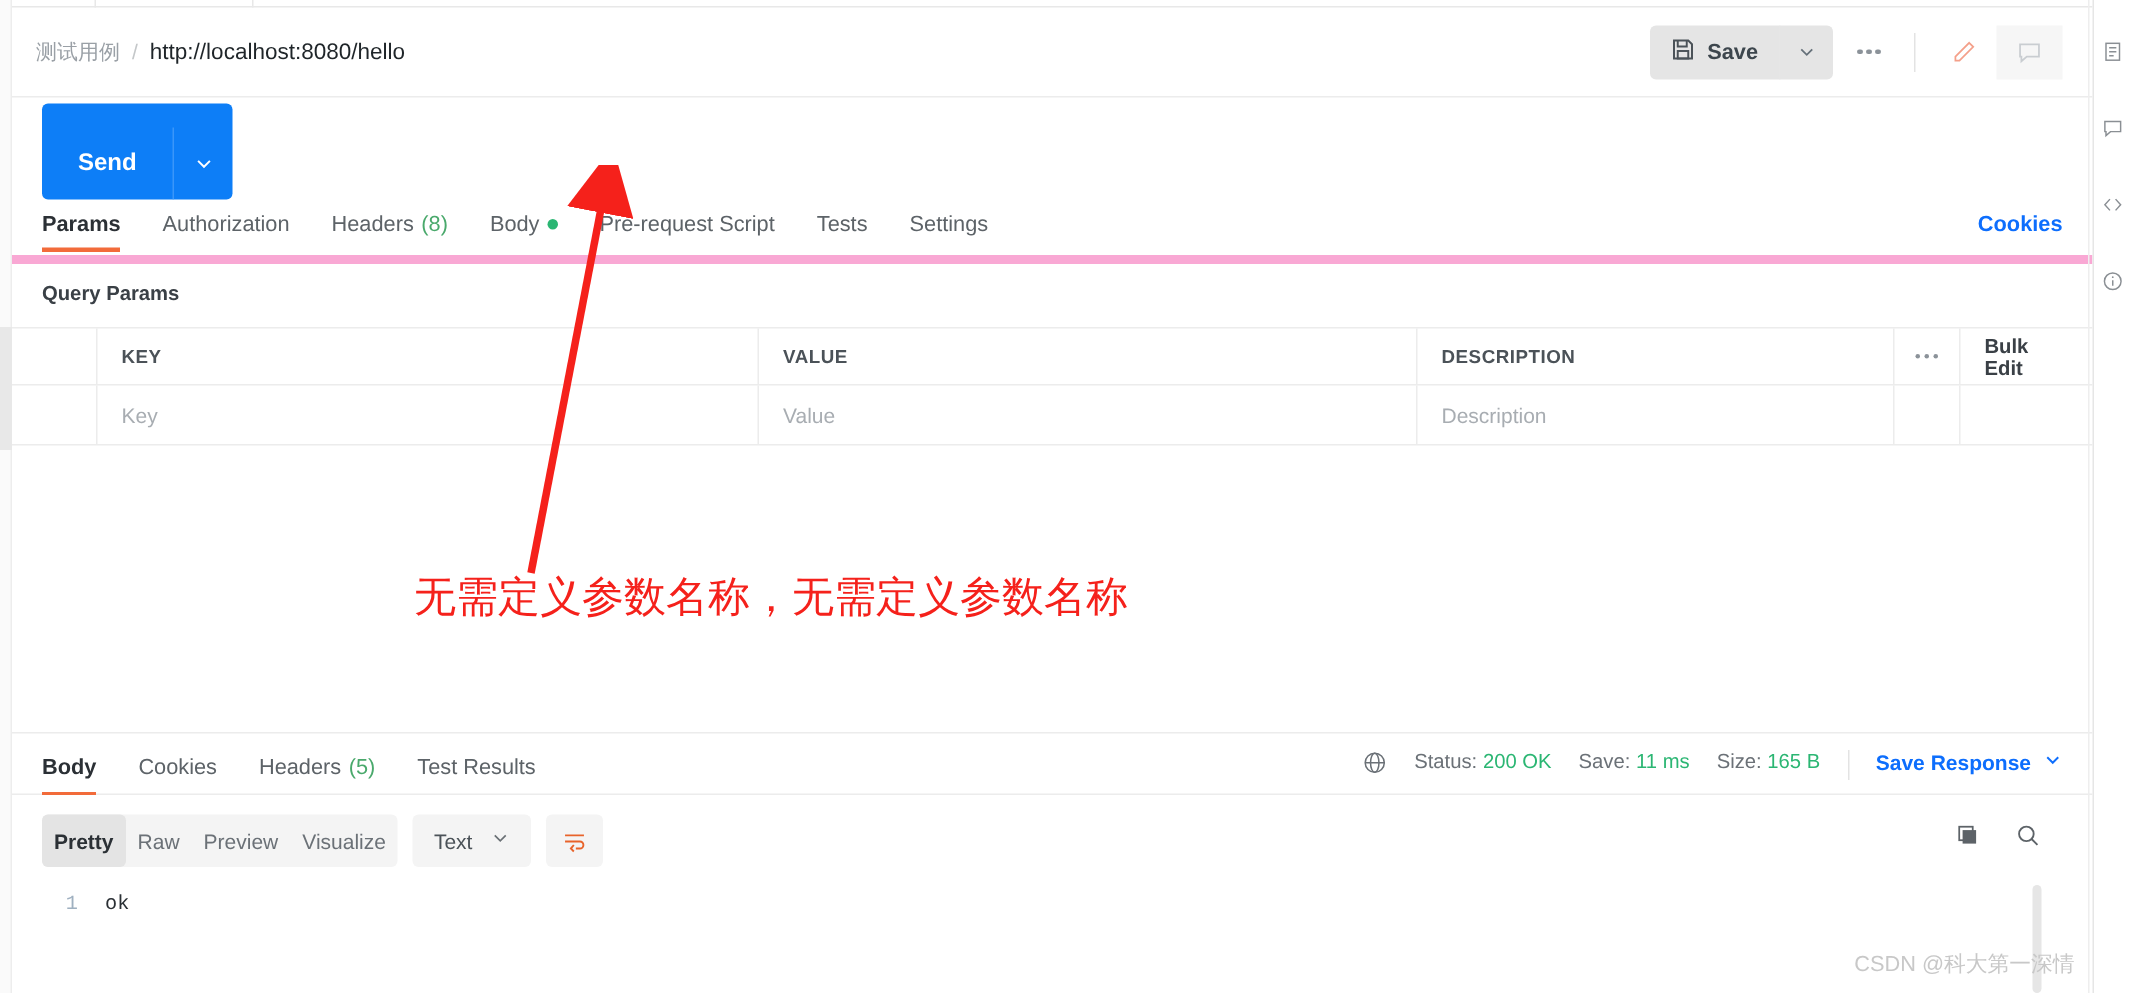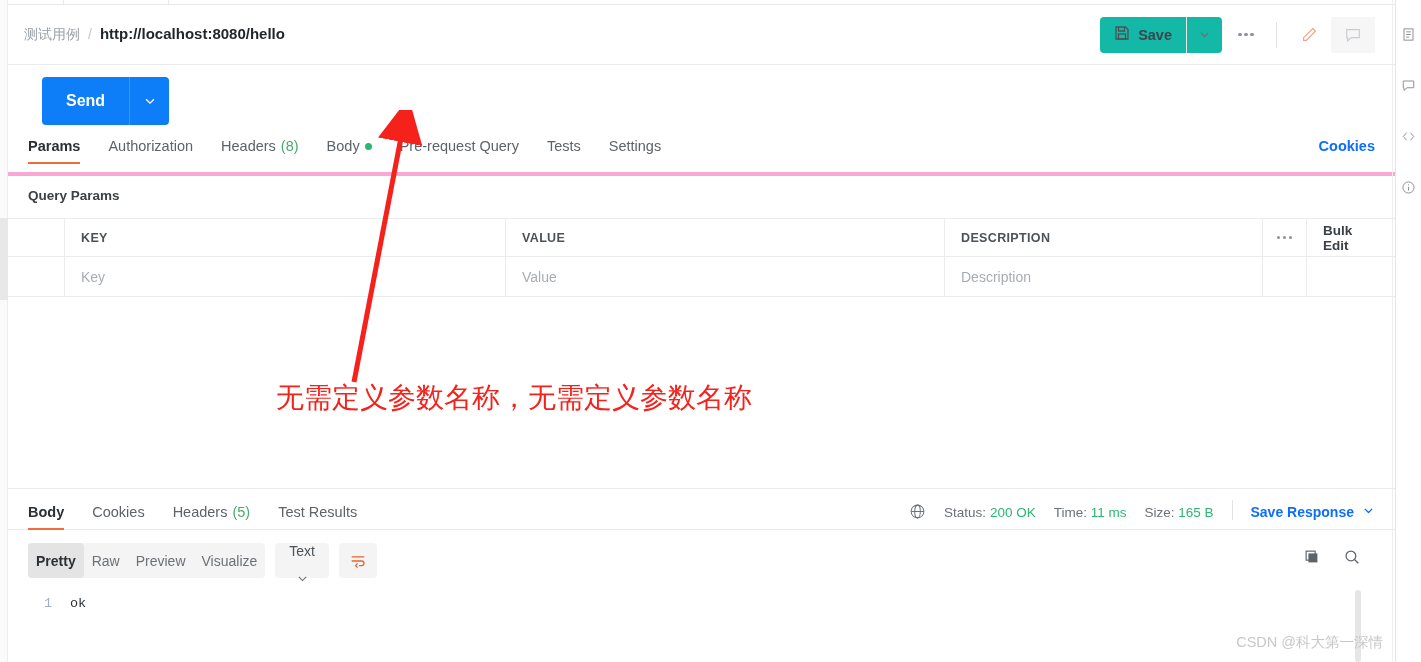--- a/index.html
+++ b/index.html
@@ -26,46 +26,46 @@
   
   .top-strip { position:absolute; left:8px; top:0; right:26px; height:5px; border-bottom:1px solid #e8e8e8; }
   .top-strip:after { content:""; position:absolute; left:55px; top:0; width:1px; height:5px; background:#e8e8e8; }
   .top-strip:before { content:""; position:absolute; left:160px; top:0; width:1px; height:5px; background:#e8e8e8; }
 
   
   .header { position:absolute; left:8px; top:5px; right:26px; height:60px; border-bottom:1px solid #ececec; display:flex; align-items:center; }
   .breadcrumb { display:flex; align-items:baseline; gap:8px; padding-left:16px; font-size:15px; }
   .crumb-muted { color:#9aa0a6; font-size:14px; }
   .crumb-sep { color:#c4c7c9; font-size:14px; }
-  .crumb-main { color:#1f2529; font-weight:bold; font-size:15px; }
+  .crumb-main { color:#1f2529; font-weight:normal; font-size:15px; }
 
   .header-right { margin-left:auto; display:flex; align-items:center; gap:0; padding-right:20px; }
-  .save-group { display:flex; align-items:center; background:#14b8a6; border-radius:4px; overflow:hidden; height:36px; }
+  .save-group { display:flex; align-items:center; background:#e5e5e5; border-radius:4px; overflow:hidden; height:36px; }
   .save-btn { display:flex; align-items:center; gap:8px; padding:0 14px; height:36px; font-size:14.5px; font-weight:bold; color:#3d464d; cursor:pointer; }
   .save-caret { width:36px; height:36px; display:flex; align-items:center; justify-content:center; color:#66717a; border-left:1px solid #e6e6e6; cursor:pointer; }
   .dots-btn { width:40px; height:36px; display:flex; align-items:center; justify-content:center; cursor:pointer; color:#7d848a; margin-left:4px; letter-spacing:1px; }
   .dots-glyph { display:flex; gap:2.5px; }
   .dots-glyph i { width:3.5px; height:3.5px; border-radius:50%; background:#8b9299; display:block; }
   .hdr-divider { width:1px; height:26px; background:#e3e3e3; margin:0 10px; }
   .icon-sq { width:44px; height:36px; display:flex; align-items:center; justify-content:center; background:#f6f6f6; cursor:pointer; }
   .icon-sq.white { background:#fff; }
 
   
   .urlbar { position:absolute; left:8px; top:70px; right:26px; height:62px; display:flex; align-items:center; padding:0 20px; gap:0; }
   .method { width:150px; height:48px; background:#f7f7f7; border:1px solid #e6e6e6; border-right:none; border-radius:4px 0 0 4px; display:flex; align-items:center; justify-content:space-between; padding:0 14px; cursor:pointer; }
   .method-label { font-size:15px; font-weight:bold; color:#3c444b; }
   .url-input { flex:1; height:48px; background:#f7f7f7; border:1px solid #e6e6e6; border-left:1px solid #ededed; display:flex; align-items:center; padding:0 14px; font-size:14.5px; color:#2d3338; cursor:text; position:relative; }
   .url-text { white-space:nowrap; }
   .url-hl { position:absolute; left:183px; top:4px; width:86px; height:40px; border:2.5px solid #f01c1c; border-radius:2px; pointer-events:none; }
-  .send-group { display:flex; align-items:flex-start; height:48px; margin-left:14px; background:#0d7ef7; border-radius:4px; overflow:hidden; }
+  .send-group { display:flex; align-items:flex-end; height:64px; background:#0d7ef7; border-radius:4px; overflow:hidden; }
   .send-btn { padding:0 24px; height:48px; display:flex; align-items:center; color:#fff; font-size:16px; font-weight:bold; cursor:pointer; }
   .send-caret { width:40px; height:48px; display:flex; align-items:center; justify-content:center; color:#fff; border-left:1px solid #3a96f9; cursor:pointer; }
 
   
-  .req-tabs { position:absolute; left:8px; top:138px; right:26px; height:38px; display:flex; align-items:flex-start; padding:0 20px; border-bottom:4px solid #f9a8d4; }
+  .req-tabs { position:absolute; left:8px; top:138px; right:26px; height:38px; display:flex; align-items:center; padding:0 20px; border-bottom:6px solid #f9a8d4; }
   .rtab { font-size:14.5px; color:#5d6368; padding:0 0 9px 0; margin-right:28px; cursor:pointer; position:relative; display:flex; align-items:center; gap:5px; }
   .rtab.active { color:#2b3035; font-weight:bold; }
   .rtab.active:after { content:""; position:absolute; left:0; right:0; bottom:-1px; height:2.5px; background:#f26b3a; }
   .rtab .count { color:#4aa96c; }
   .dot-green { width:7px; height:7px; border-radius:50%; background:#2bb673; display:inline-block; }
   .cookies-link { margin-left:auto; font-size:14.5px; color:#0d6efd; font-weight:bold; padding-bottom:9px; cursor:pointer; }
 
   
   .qp-title { position:absolute; left:28px; top:188px; font-size:13.5px; font-weight:bold; color:#3a4046; }
   .table { position:absolute; left:8px; top:218px; right:26px; }
@@ -83,32 +83,32 @@
   .ph { font-size:14px; color:#a8adb2; }
   .bulk-txt { font-size:13.5px; font-weight:bold; color:#3a4046; cursor:pointer; }
 
   
   .anno-text { position:absolute; left:276px; top:379px; font-size:28px; color:#f5211b; white-space:nowrap; }
   .anno-arrow { position:absolute; left:330px; top:110px; width:110px; height:290px; pointer-events:none; }
 
   
   .resp-sep { position:absolute; left:8px; top:488px; right:26px; height:1px; background:#ececec; }
   .resp-tabs { position:absolute; left:8px; top:492px; right:26px; height:38px; display:flex; align-items:flex-end; padding:0 20px; border-bottom:1px solid #ececec; }
-  .resp-meta { margin-left:auto; display:flex; align-items:flex-end; gap:18px; padding-bottom:9px; font-size:13.5px; color:#6b7177; }
+  .resp-meta { margin-left:auto; display:flex; align-items:flex-start; gap:18px; padding-bottom:9px; font-size:13.5px; color:#6b7177; }
   .globe { color:#6b7177; display:flex; align-items:center; }
   .meta-ok { color:#2bb673; }
   .meta-divider { width:1px; height:20px; background:#e3e3e3; }
   .save-resp { display:flex; align-items:center; gap:8px; color:#0d6efd; font-weight:bold; font-size:14px; cursor:pointer; }
 
   
   .body-toolbar { position:absolute; left:28px; top:543px; display:flex; align-items:center; gap:10px; }
   .seg { display:flex; align-items:center; background:#f4f4f4; border-radius:4px; height:35px; }
   .seg-item { padding:0 8px; height:35px; display:flex; align-items:center; font-size:14px; color:#6b7177; cursor:pointer; border-radius:4px; }
   .seg-item.active { background:#e4e4e4; color:#2b3035; font-weight:bold; }
-  .fmt-select { display:flex; align-items:center; gap:12px; background:#f4f4f4; border-radius:4px; height:35px; padding:0 14px; cursor:pointer;flex-direction:column; }
+  .fmt-select { display:flex; align-items:center; gap:12px; background:#f4f4f4; border-radius:4px; height:35px; padding:0 14px; cursor:pointer; }
   .fmt-label { font-size:14px; color:#4b5258; }
   .wrap-btn { width:38px; height:35px; background:#f4f4f4; border-radius:4px; display:flex; align-items:center; justify-content:center; cursor:pointer; }
 
   .body-tools-right { position:absolute; right:60px; top:548px; display:flex; align-items:center; gap:22px; color:#5d6368; }
   .tool-ic { cursor:pointer; display:flex; }
 
   
   .code-area { position:absolute; left:8px; top:588px; right:26px; bottom:0; background:#fff; }
   .code-line { display:flex; align-items:flex-start; padding-top:8px; font-family:"Liberation Mono", monospace; font-size:13.5px; }
   .ln { width:62px; text-align:right; color:#9fb0c0; padding-right:18px; }
@@ -194,21 +194,21 @@
     </div>
     <div class="rtab">
       <span>Headers</span>
       <span class="count">(8)</span>
     </div>
     <div class="rtab">
       <span>Body</span>
       <span class="dot-green"></span>
     </div>
     <div class="rtab">
-      <span>Pre-request Query</span>
+      <span>Pre-request Script</span>
     </div>
     <div class="rtab">
       <span>Tests</span>
     </div>
     <div class="rtab">
       <span>Settings</span>
     </div>
     <div class="cookies-link">Cookies</div>
   </div>
 
@@ -279,21 +279,21 @@
           <circle cx="10" cy="10" r="7.5"></circle>
             <ellipse cx="10" cy="10" rx="3.3" ry="7.5"></ellipse>
             <path d="M2.7 10h14.6"></path>
         </svg>
       </span>
       <span>
         <span>Status:</span>
         <span class="meta-ok">200 OK</span>
       </span>
       <span>
-        <span>Time:</span>
+        <span>Save:</span>
         <span class="meta-ok">11 ms</span>
       </span>
       <span>
         <span>Size:</span>
         <span class="meta-ok">165 B</span>
       </span>
       <span class="meta-divider"></span>
       <span class="save-resp">
         <span>Save Response</span>
         <span>

